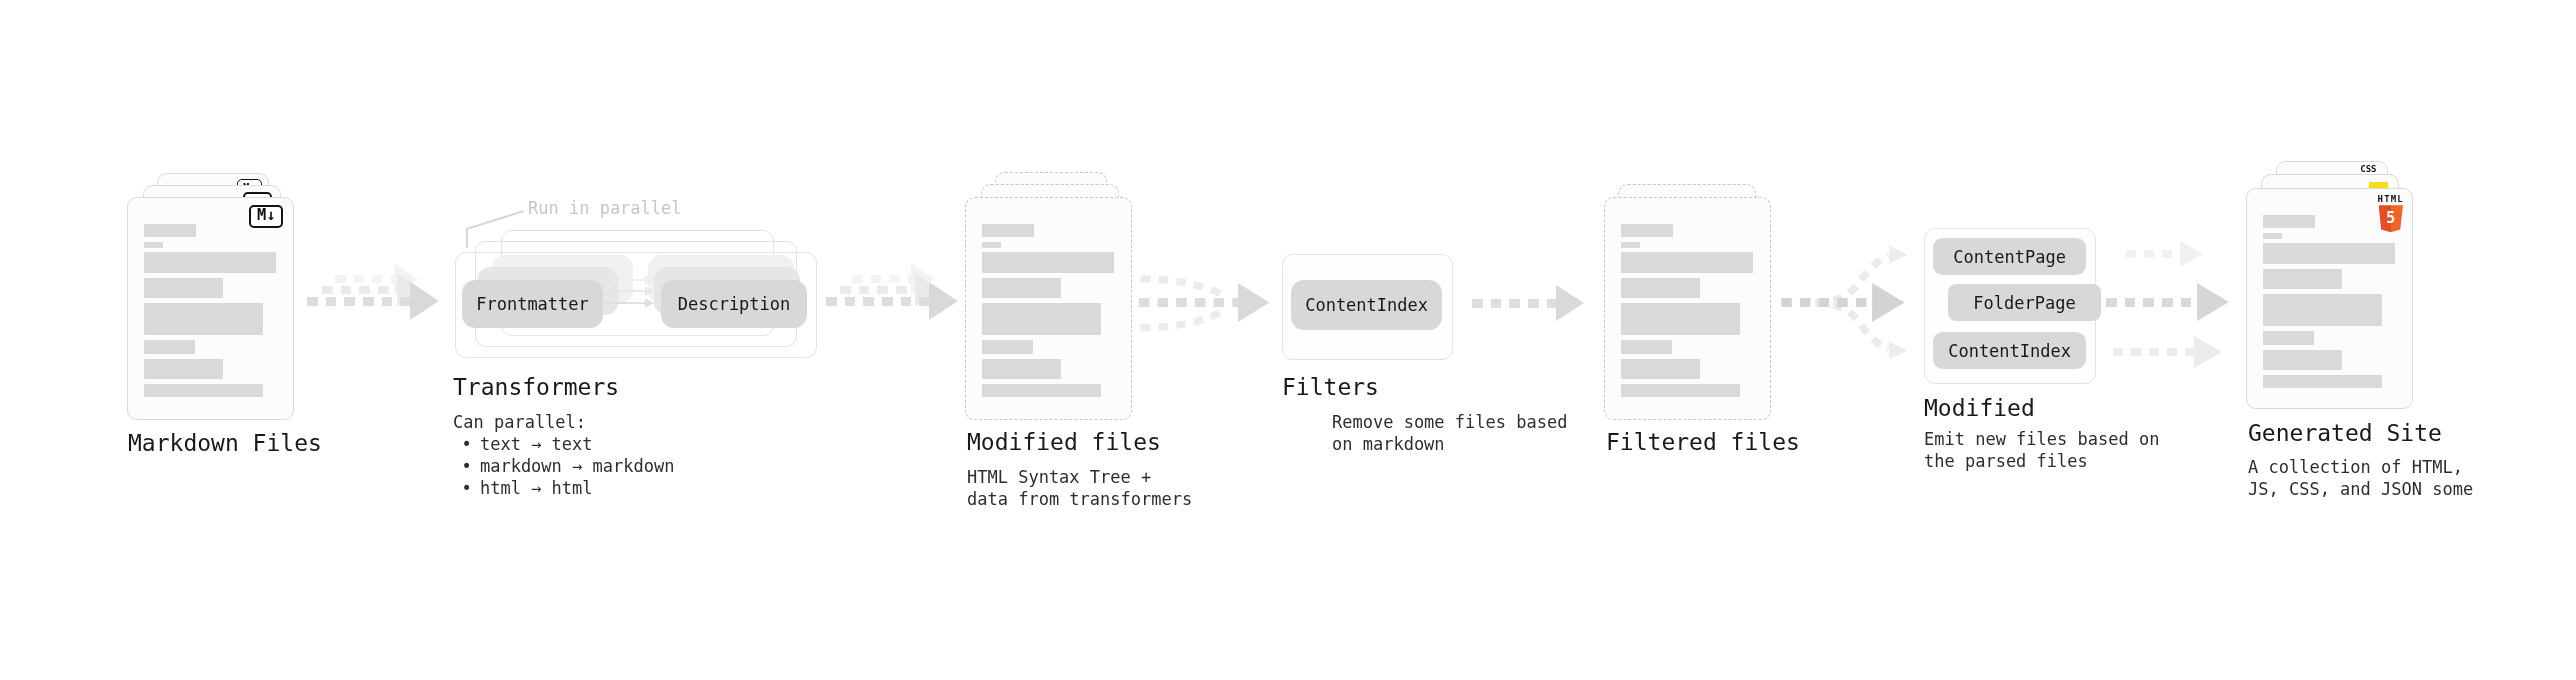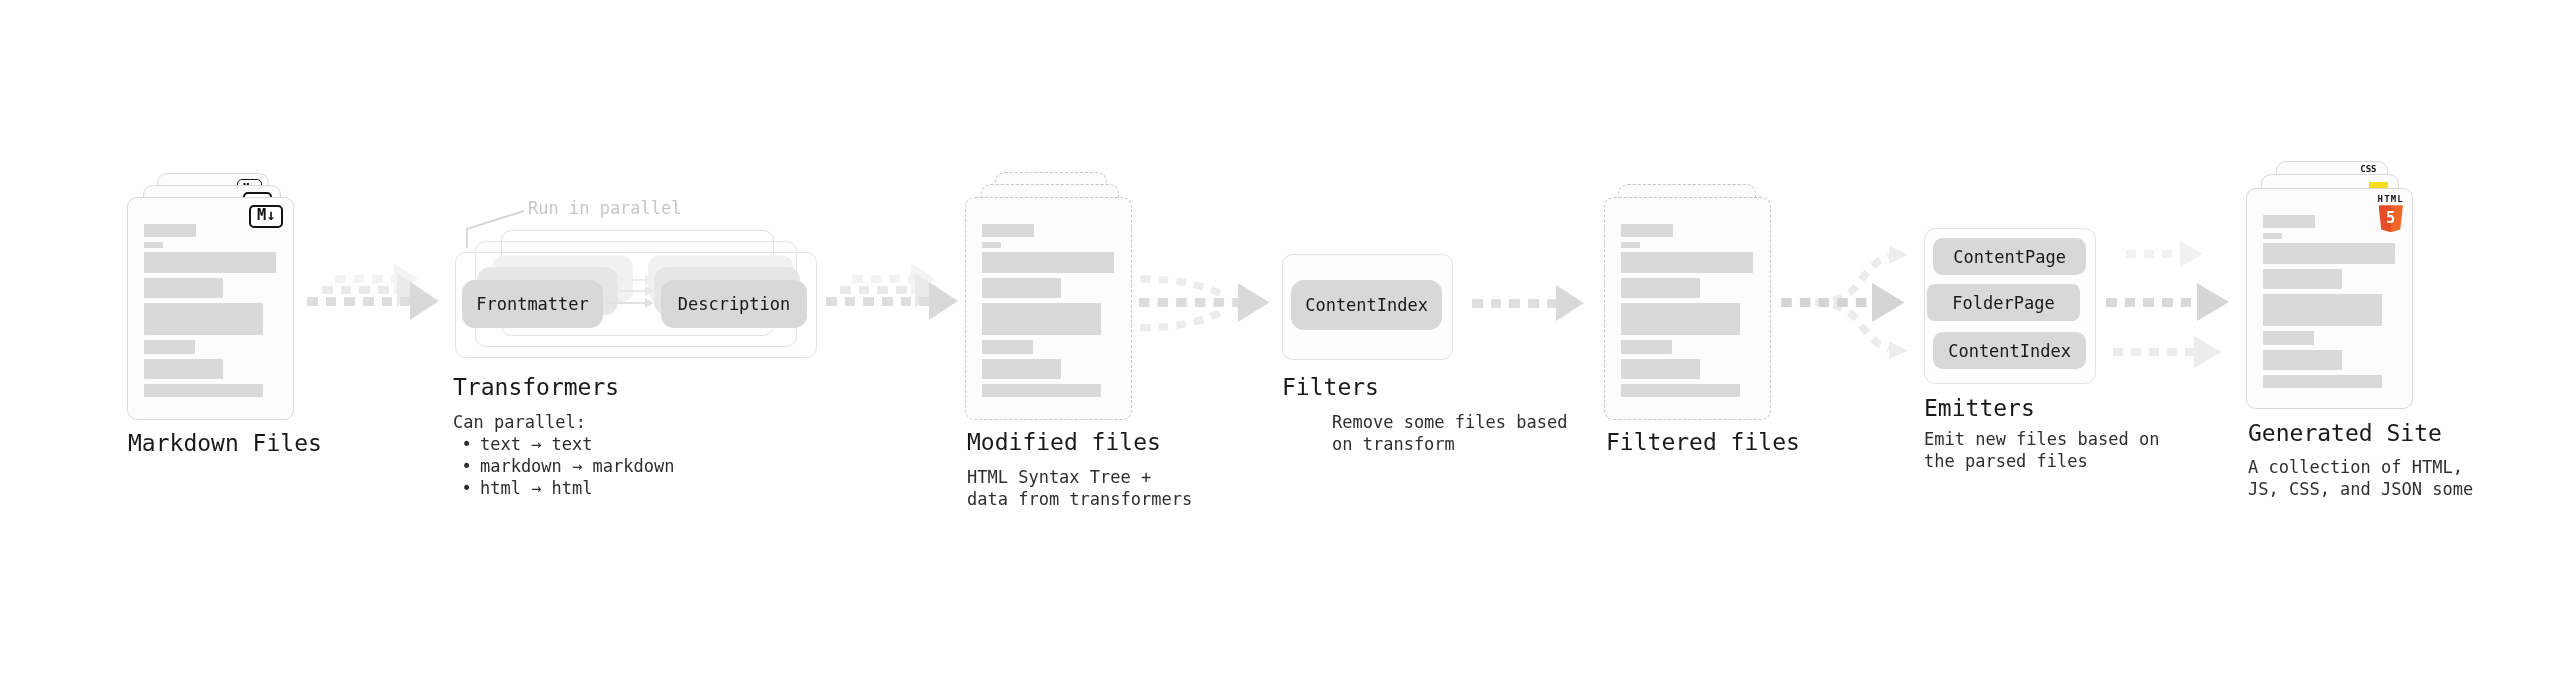--- a/index.html
+++ b/index.html
@@ -189,21 +189,21 @@
     <polygon points="128,33 128,81 167,57" fill="#d9d9d9"></polygon>
   </svg>
 
   <div>
     <div class="obox filled" style="left:1282px;top:254px;width:171px;height:106px">
       <div class="pill" style="left:8.1px;top:25px;width:151px;height:50px">ContentIndex</div>
     </div>
     <div class="stage-label" style="left:1282px;top:374px">Filters</div>
     <div class="stage-desc" style="left:1332px;top:411px">
       <div>Remove some files based</div>
-      <div>on transform</div>
+      <div>on markdown</div>
     </div>
   </div>
 
   <div class="flow" style="left:1472px;top:285px">
     <div class="fl" style="width:84px;background:repeating-linear-gradient(to right,#dedede 0 10.6px,transparent 10.6px 18.7px)"></div>
     <div class="fh" style="border-top:18px solid transparent;border-bottom:18px solid transparent;border-left:28.4px solid #d9d9d9"></div>
   </div>
 
   <div>
     <div class="card dashed" style="left:1618px;top:184px;width:138px;height:228px"></div>
@@ -227,24 +227,24 @@
     <polygon points="137,7 137,29 160,18" fill="#ededed"></polygon>
     <path d="M46,77 Q84,77 102,104 Q118,127 136,135" fill="none" stroke="#ebebeb" stroke-width="9" stroke-dasharray="12 10"></path>
     <polygon points="137,125 137,147 160,136" fill="#ededed"></polygon>
     <line x1="4" y1="77" x2="116" y2="77" stroke="#d4d4d4" stroke-width="11" stroke-dasharray="13 10"></line>
     <polygon points="116,53 116,101 156,77" fill="#d4d4d4"></polygon>
   </svg>
 
   <div>
     <div class="obox filled" style="left:1924px;top:228px;width:172px;height:156px;border-radius:11.4px">
       <div class="pill" style="left:8.1px;top:9px;width:153px;height:37px;border-radius:9.8px">ContentPage</div>
-      <div class="pill" style="left:2px;top:55px;width:153px;height:37px;border-radius:8px">FolderPage</div>
+      <div class="pill" style="left:23px;top:55px;width:153px;height:37px;border-radius:8px">FolderPage</div>
       <div class="pill" style="left:8.1px;top:103px;width:153px;height:37px;border-radius:9.8px">ContentIndex</div>
     </div>
-    <div class="stage-label" style="left:1924px;top:395px">Emitters</div>
+    <div class="stage-label" style="left:1924px;top:395px">Modified</div>
     <div class="stage-desc" style="left:1924px;top:428px">
       <div>Emit new files based on</div>
       <div>the parsed files</div>
     </div>
   </div>
 
   <div>
     <div class="flow" style="left:2126px;top:241px">
       <div class="fl thin" style="width:54px;background:repeating-linear-gradient(to right,#f1f1f1 0 9.8px,transparent 9.8px 18px)"></div>
       <div class="fh" style="border-top:13px solid transparent;border-bottom:13px solid transparent;border-left:23px solid #f1f1f1"></div>

